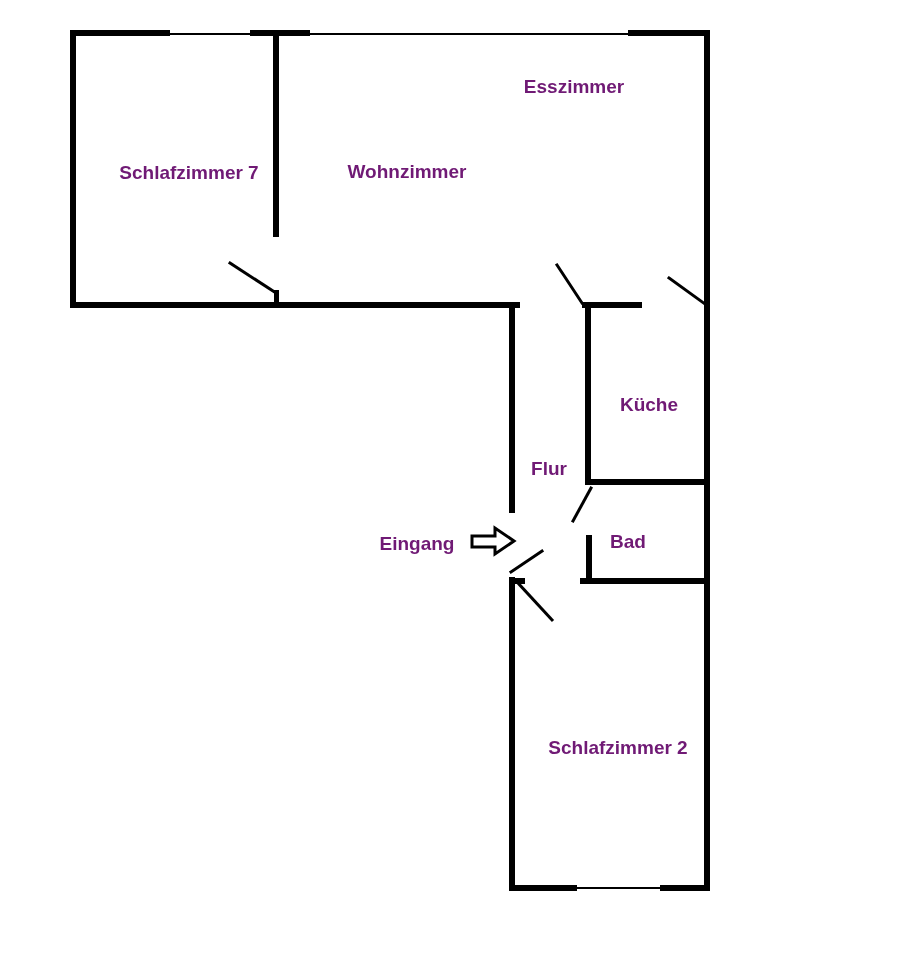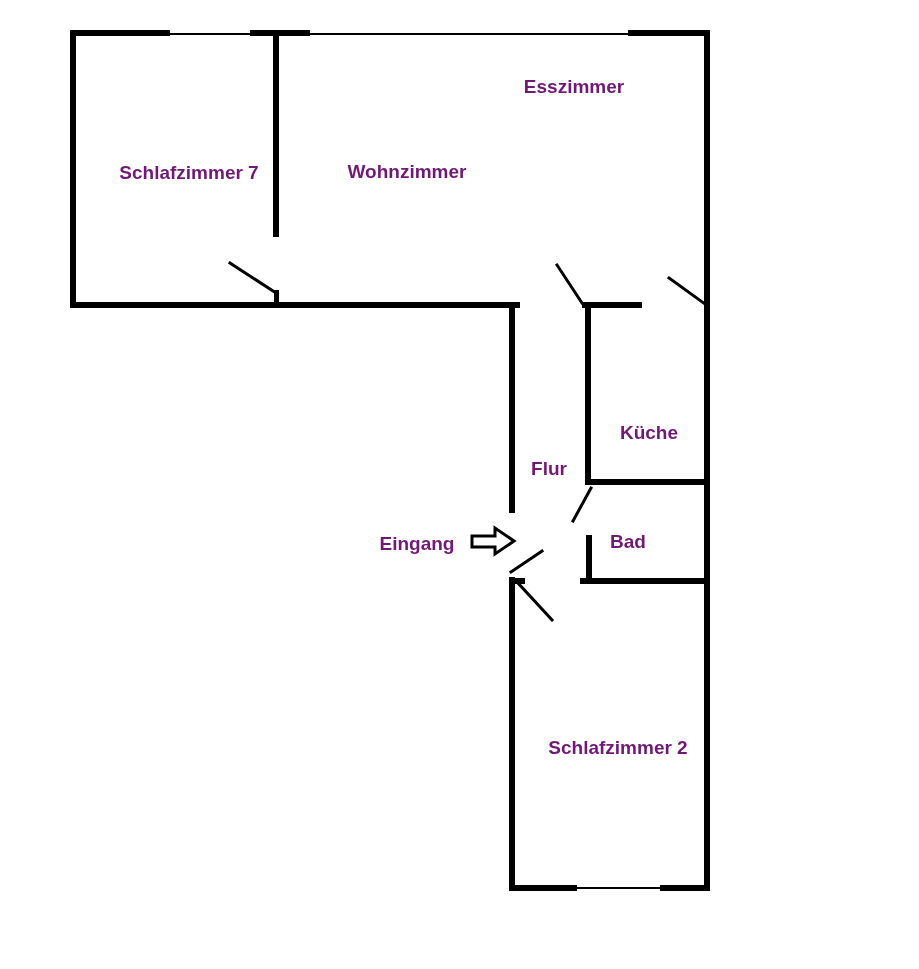--- a/index.html
+++ b/index.html
@@ -62,18 +62,18 @@
       <line x1="573" y1="521" x2="591" y2="488" stroke="#000000" stroke-width="3" stroke-linecap="square"></line>
       <line x1="511" y1="572" x2="542" y2="551" stroke="#000000" stroke-width="3" stroke-linecap="square"></line>
       <line x1="518" y1="583" x2="552" y2="620" stroke="#000000" stroke-width="3" stroke-linecap="square"></line>
       <polygon points="472,536 495,536 495,528 514,541 495,554 495,547 472,547" fill="#ffffff" stroke="#000000" stroke-width="3" stroke-linejoin="miter"></polygon>
     </svg>
   <div id="labels">
       <div class="room-label" style="left: 189px; top: 172px;">Schlafzimmer 7</div>
       <div class="room-label" style="left: 391px; top: 171px; margin-left: 16px;">Wohnzimmer</div>
       <div class="room-label" style="left: 574px; top: 86px;">Esszimmer</div>
       <div class="room-label" style="left: 549px; top: 452px; margin-top: 16px;">Flur</div>
-      <div class="room-label" style="left: 649px; top: 432px;">Küche</div>
+      <div class="room-label" style="left: 649px; top: 404px;">Küche</div>
       <div class="room-label" style="left: 628px; top: 541px;">Bad</div>
       <div class="room-label" style="left: 618px; top: 747px;">Schlafzimmer 2</div>
       <div class="room-label" style="left: 417px; top: 543px; text-align: center;">Eingang</div>
     </div>
 </div>
 
 </body></html>

